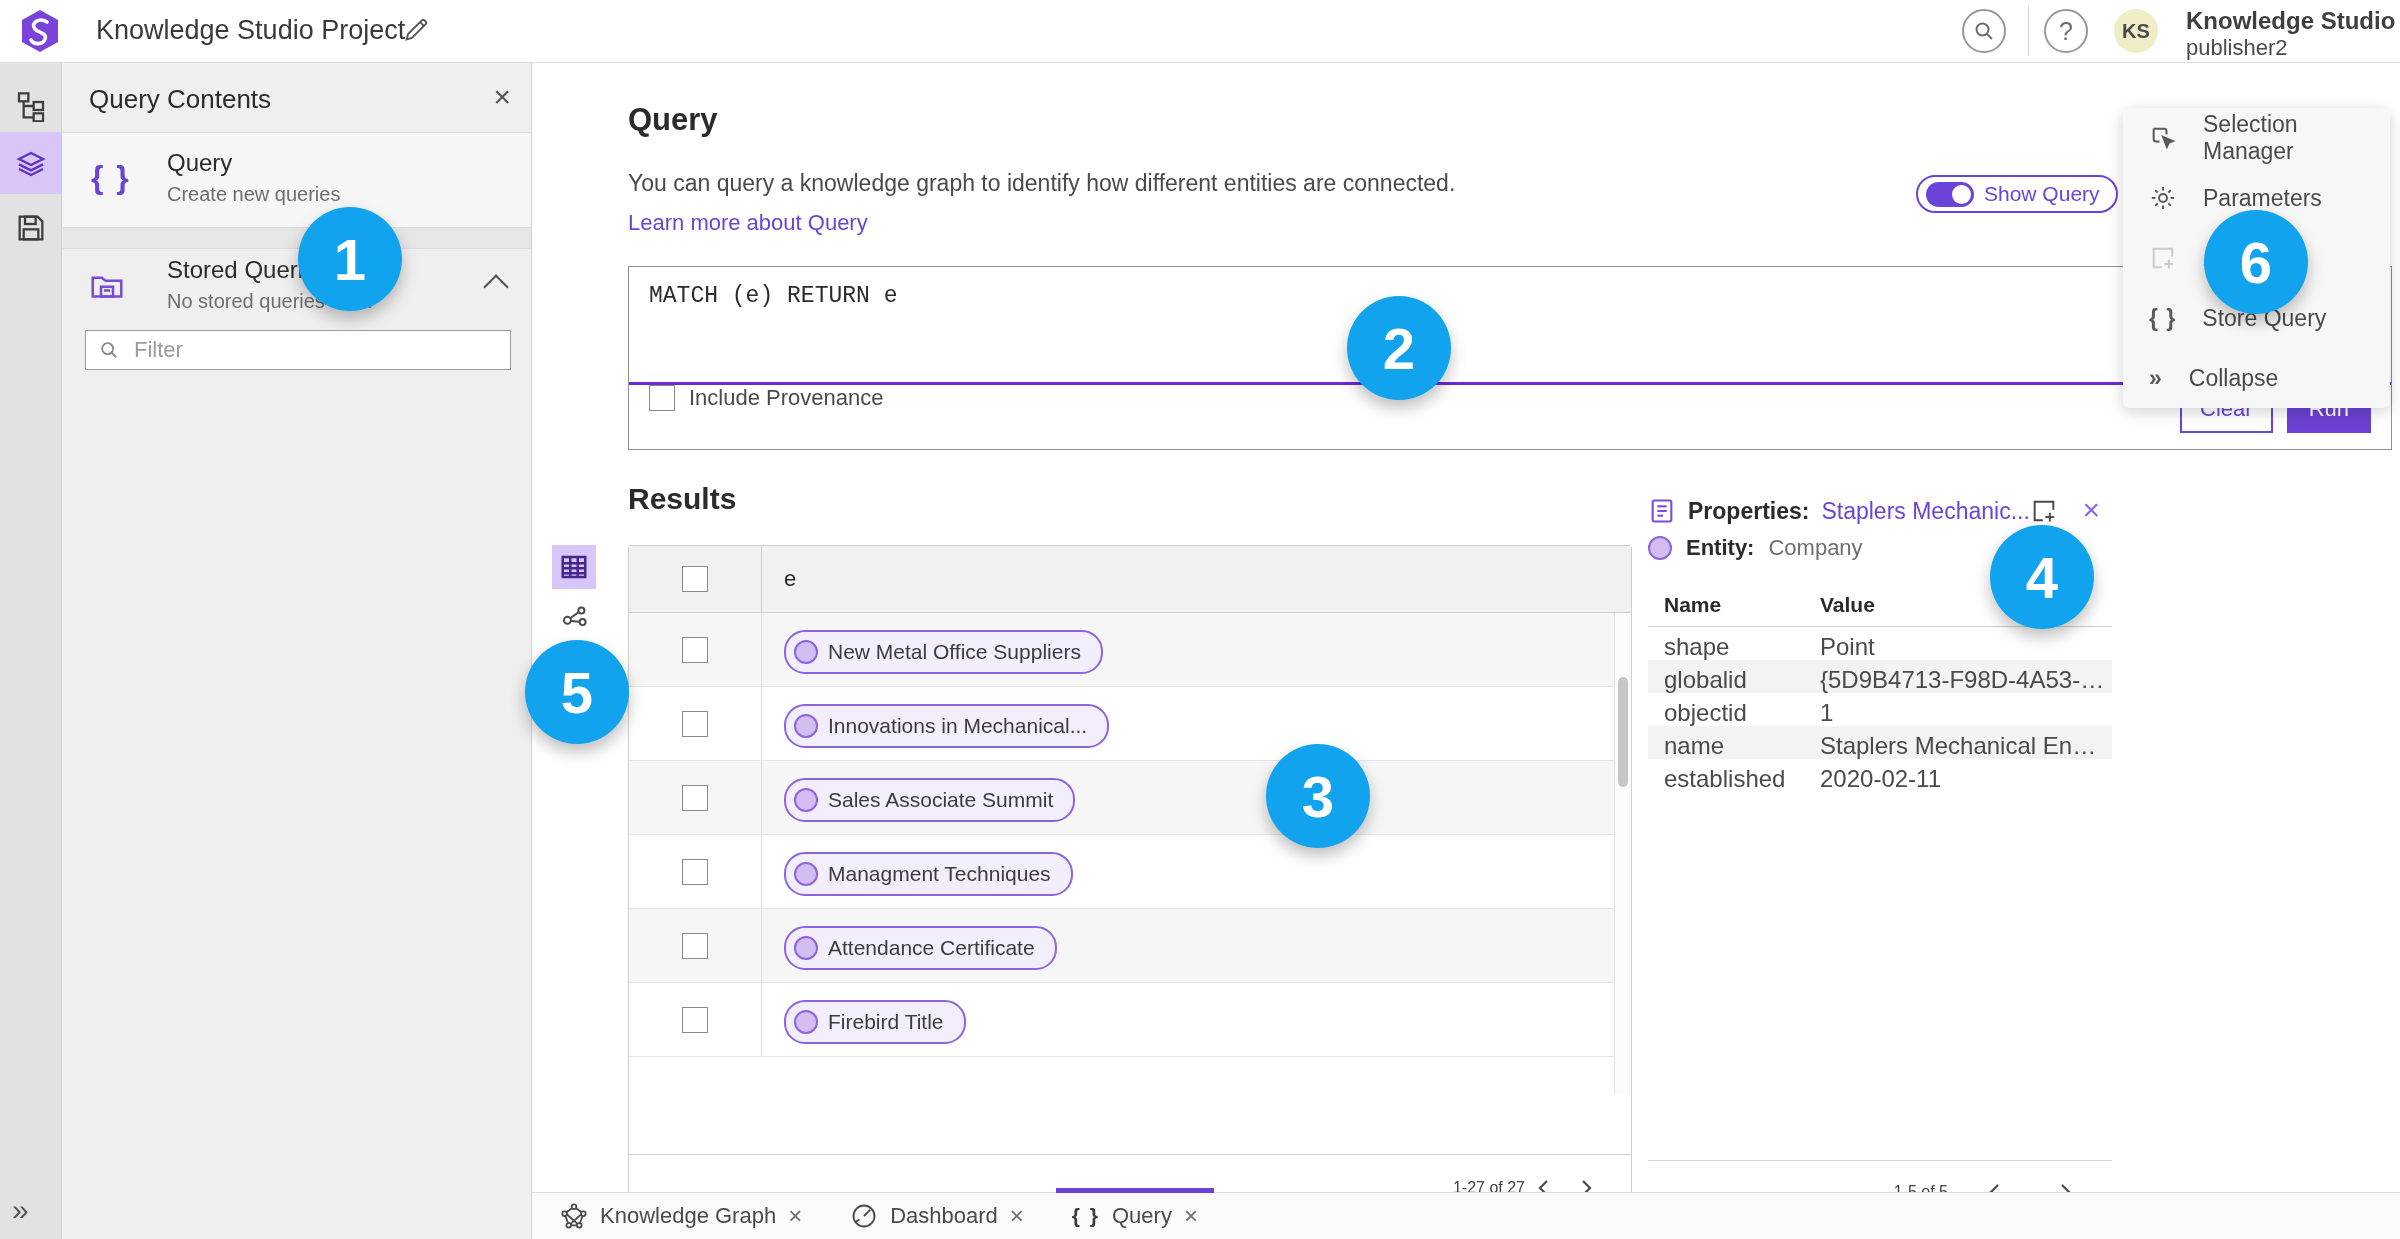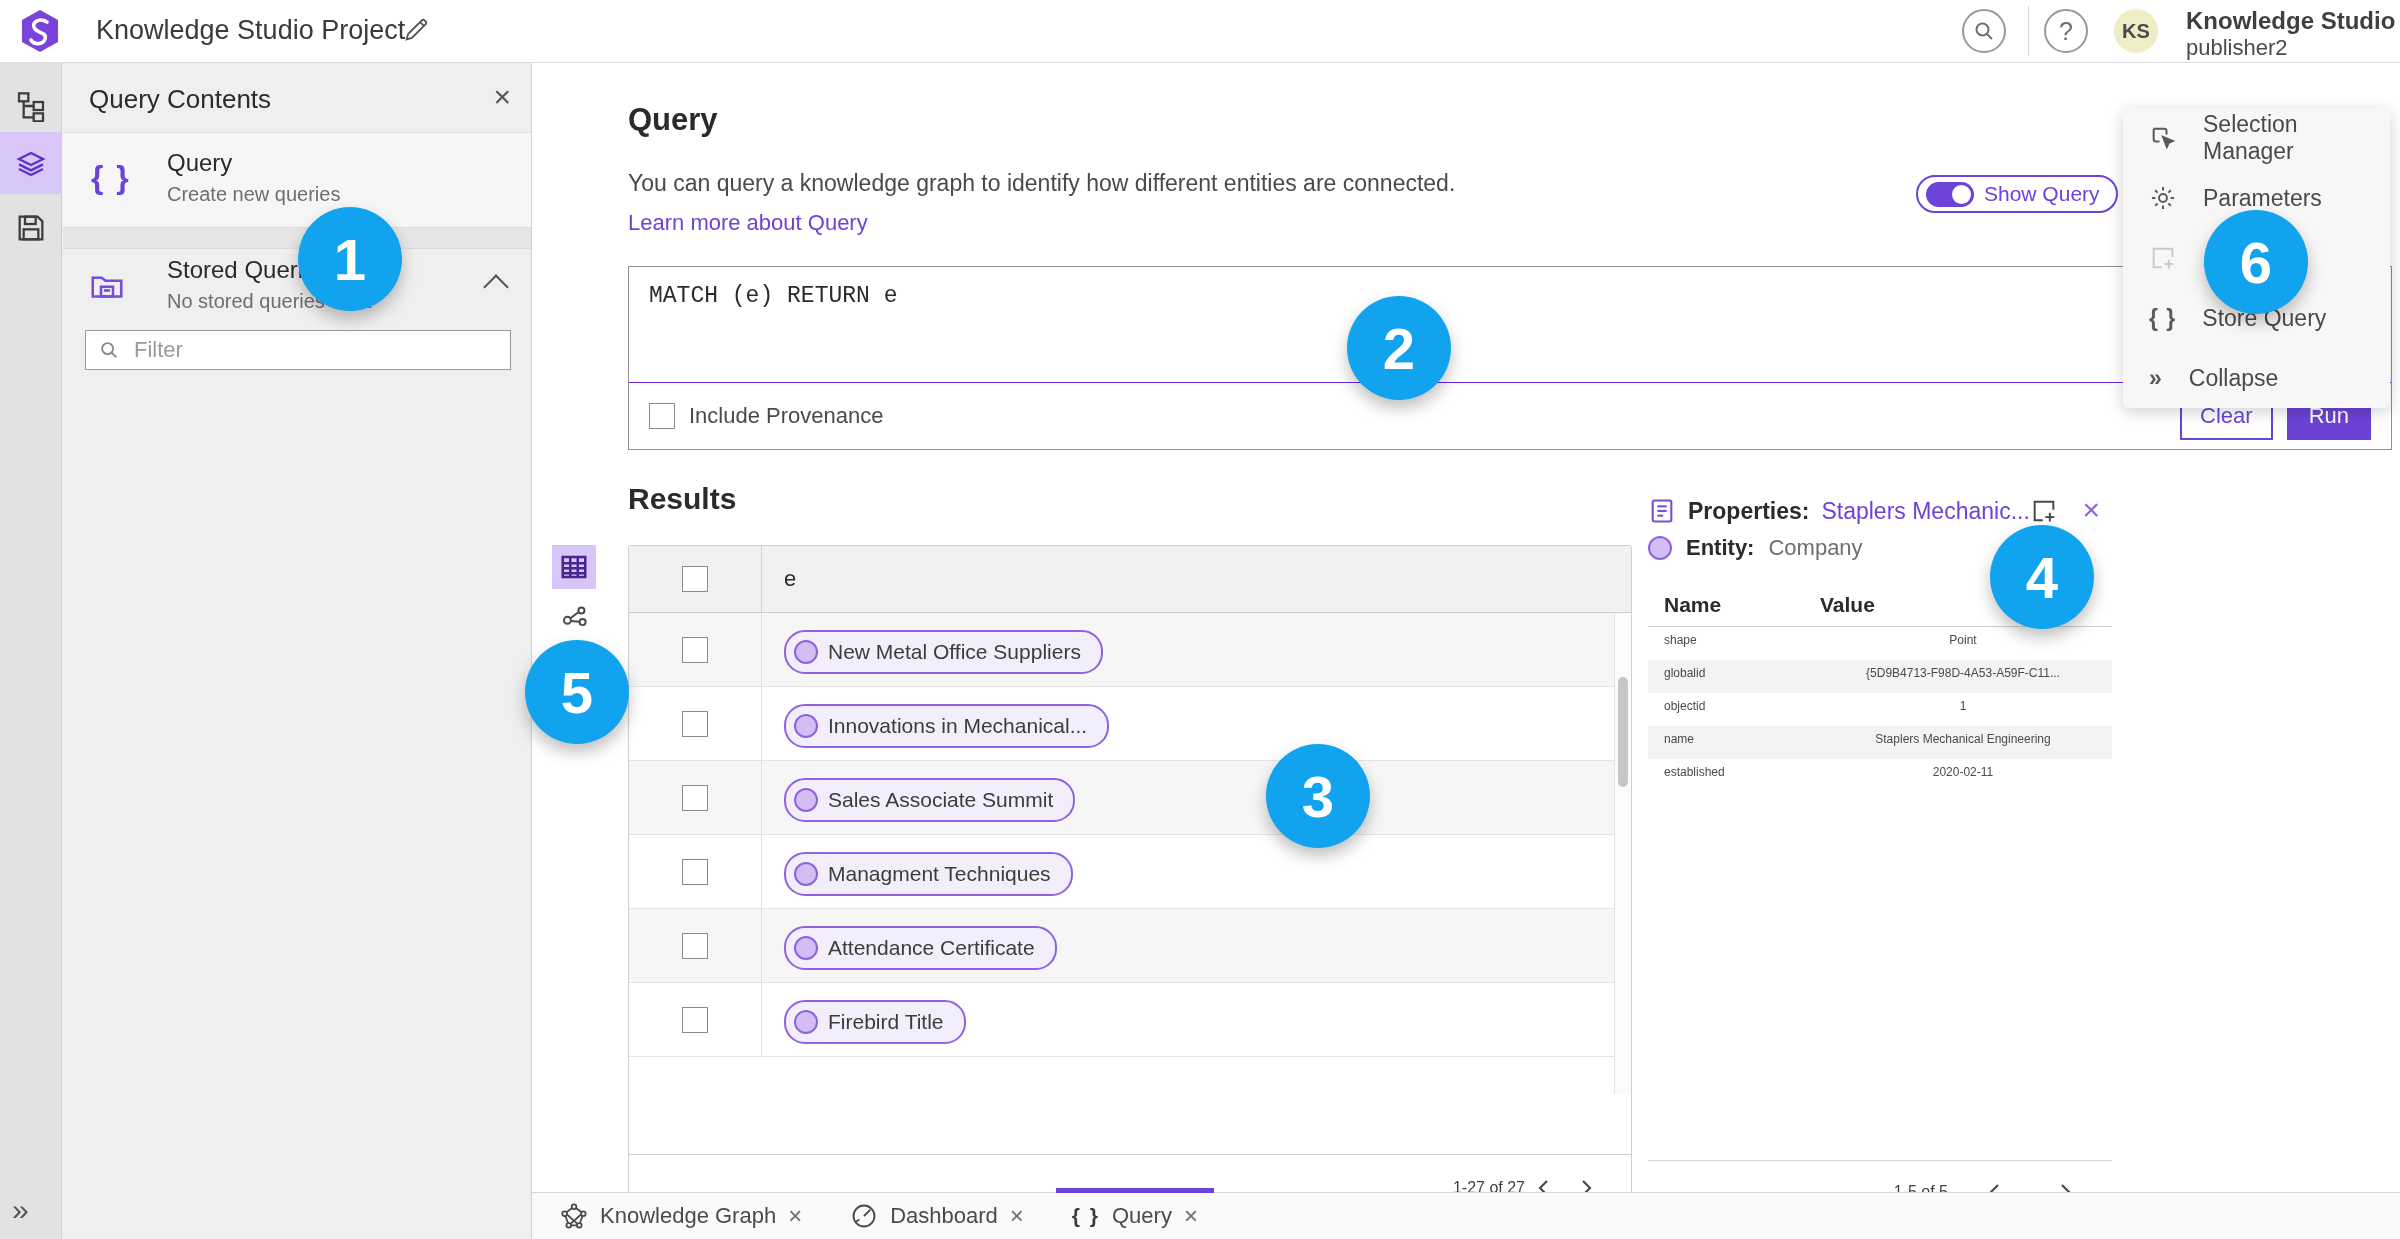--- a/index.html
+++ b/index.html
@@ -57,21 +57,21 @@
   .toggle-pill{position:absolute;left:1384px;top:113px;height:38px;border:2px solid #6b43d8;border-radius:21px;box-sizing:border-box;
                display:flex;align-items:center;padding:0 16px 0 8px;gap:10px;cursor:pointer;background:#fff;}
   .toggle-track{width:48px;height:25px;border-radius:13px;background:#6b43d8;position:relative;}
   .toggle-knob{position:absolute;right:3px;top:3px;width:19px;height:19px;border-radius:50%;background:#fff;}
   .toggle-label{font-size:21px;color:#6b43d8;}
 
   .editor{position:absolute;left:96px;top:204px;width:1764px;height:184px;border:1px solid #8f8f8f;box-sizing:border-box;background:#fff;}
   .editor-code{position:absolute;left:0;top:0;right:0;height:115px;padding:16px 20px;box-sizing:border-box;
                font-family:"Liberation Mono","DejaVu Sans Mono",monospace;font-size:23px;color:#2b2b2b;white-space:pre;cursor:text;}
   .resize-handle{position:absolute;right:4px;top:96px;color:#9b9b9b;}
-  .editor-footer{position:absolute;left:0;top:115px;right:0;bottom:0;border-top:1px solid #6d28d9;display:flex;align-items:center;padding:0 20px;box-sizing:border-box;}
+  .editor-footer{position:absolute;left:0;top:115px;right:0;bottom:0;border-top:3px solid #6d28d9;display:flex;align-items:flex-start;padding:0 20px;box-sizing:border-box;}
   .checkbox{width:26px;height:26px;border:1px solid #8a8a8a;background:#fff;box-sizing:border-box;flex:none;cursor:pointer;}
   .prov-label{font-size:22px;color:#4a4a4a;margin-left:14px;}
   .btn{height:48px;display:flex;align-items:center;justify-content:center;font-size:22px;box-sizing:border-box;cursor:pointer;}
   .btn-clear{border:2px solid #6b43d8;color:#6b43d8;background:#fff;padding:0 18px;margin-left:auto;}
   .btn-run{background:#6c42d4;color:#fff;padding:0 22px;margin-left:14px;}
 
   .r-heading{position:absolute;left:96px;top:420px;font-size:30px;font-weight:600;color:#2b2b2b;}
 
   .view-table-btn{position:absolute;left:20px;top:483px;width:44px;height:44px;background:#d9c6f8;display:flex;align-items:center;justify-content:center;color:#45278f;cursor:pointer;}
   .view-link-btn{position:absolute;left:29px;top:542px;width:28px;height:28px;color:#4a4a4a;cursor:pointer;}
@@ -103,21 +103,21 @@
   .props-addnew{position:absolute;right:54px;top:2px;width:28px;height:28px;color:#4a4a4a;cursor:pointer;}
   .props-close{position:absolute;right:12px;top:-2px;font-size:30px;color:#8d63de;cursor:pointer;}
   .entity-row{position:absolute;left:0;top:40px;display:flex;align-items:center;gap:14px;}
   .entity-row .dot{width:24px;height:24px;border-radius:50%;background:#d3bdf3;border:2px solid #8d63de;box-sizing:border-box;}
   .entity-row .elabel{font-size:22px;font-weight:bold;color:#2b2b2b;}
   .entity-row .evalue{font-size:22px;color:#6e6e6e;}
   .props-cols{position:absolute;left:0;top:94px;width:100%;height:38px;border-bottom:1px solid #cfcfcf;box-sizing:border-box;}
   .props-cols .c1{position:absolute;left:16px;top:4px;font-size:21px;font-weight:bold;color:#2b2b2b;}
   .props-cols .c2{position:absolute;left:172px;top:4px;font-size:21px;font-weight:bold;color:#2b2b2b;}
   .props-rows{position:absolute;left:0;top:132px;width:100%;}
-  .props-row{position:relative;height:33px;font-size:12px;color:#4a4a4a;text-align:center;}
+  .props-row{position:relative;height:33px;font-size:24px;color:#4a4a4a;}
   .props-row:nth-child(even){background:#f3f3f3;}
   .props-row .n{position:absolute;left:16px;top:6px;}
   .props-row .v{position:absolute;left:172px;top:6px;right:6px;white-space:nowrap;overflow:hidden;text-overflow:ellipsis;}
   .props-foot{position:absolute;left:0;bottom:0;width:100%;height:62px;border-top:1px solid #d6d6d6;box-sizing:border-box;display:flex;align-items:center;justify-content:flex-end;padding-right:28px;}
   .props-foot .pag-btn{margin-left:28px;}
 
   
   .tools{position:absolute;left:2123px;top:108px;width:267px;height:300px;background:#f7f7f7;border-radius:6px;box-shadow:0 4px 16px rgba(0,0,0,0.18);z-index:6;}
   .tool-item{height:60px;display:flex;align-items:center;padding-left:26px;gap:26px;font-size:23px;color:#4a4a4a;cursor:pointer;}
   .tool-item svg,.tool-item .tglyph{color:#5a5a5a;flex:none;}

